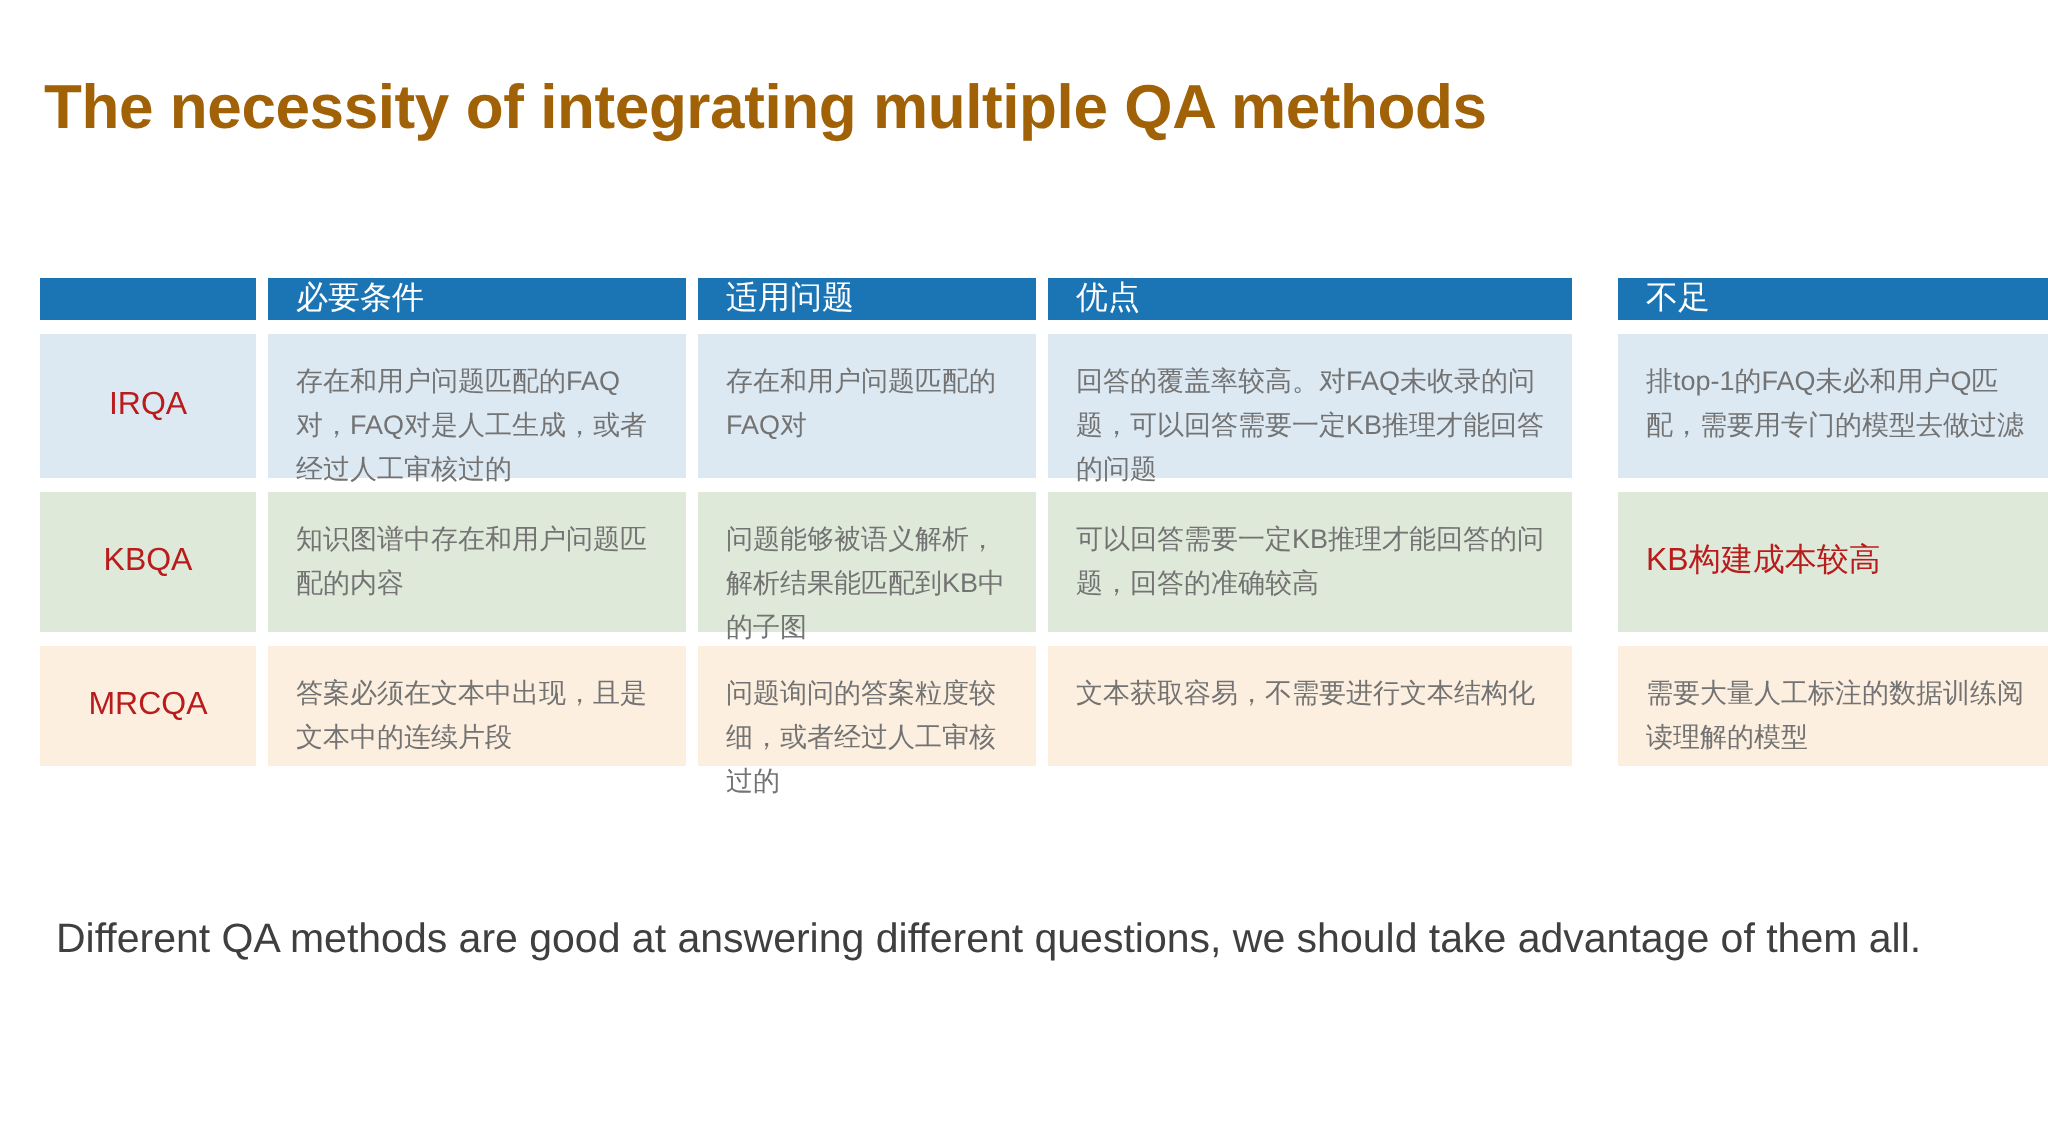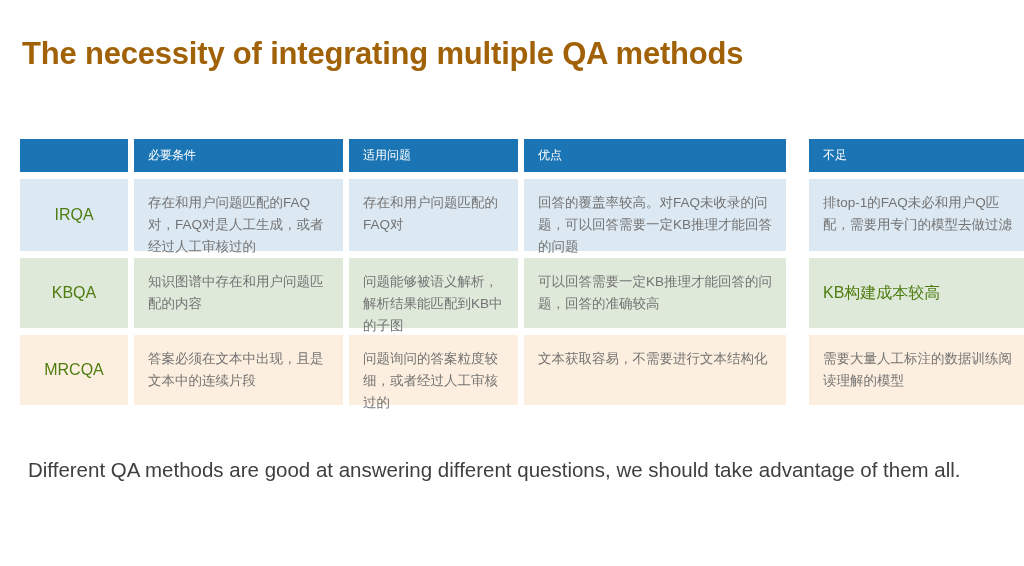--- a/index.html
+++ b/index.html
@@ -58,49 +58,49 @@
   .col-0 { width: 108px; flex: 0 0 108px; }
   .col-1 { width: 209px; flex: 0 0 209px; }
   .col-2 { width: 169px; flex: 0 0 169px; }
   .col-3 { width: 262px; flex: 0 0 262px; }
   .col-4 { width: 218px; flex: 0 0 218px; margin-left: 17px; }
 
   
   .header-row .cell {
     background: #1b75b5;
     color: #ffffff;
-    font-size: 12px;
+    font-size: 16px;
     font-weight: normal;
-    height: 33px;
+    height: 21px;
     padding-top: 5px;
     padding-bottom: 5px;
     display: flex;
     align-items: center;
   }
   .header-row .cell.col-0 { background: #1b75b5; }
 
   
   .row-irqa .cell  { background: #dce9f2; }
   .row-kbqa .cell  { background: #dfe9da; }
   .row-mrcqa .cell { background: #fcefdf; }
 
   .row-irqa  { height: 72px; }
   .row-kbqa  { height: 70px; }
-  .row-mrcqa { height: 70px; }
+  .row-mrcqa { height: 60px; }
 
   .table-row.body-row .cell {
     height: 100%;
   }
 
   .label-cell {
     display: flex;
     align-items: center;
     justify-content: center;
     font-size: 16px;
-    color: #4d7c0f;
+    color: #b91c1c;
     padding: 0;
   }
 
   .caption {
     position: absolute;
     left: 28px;
     top: 452px;
     width: 940px;
     font-size: 20.5px;
     line-height: 1.72;

